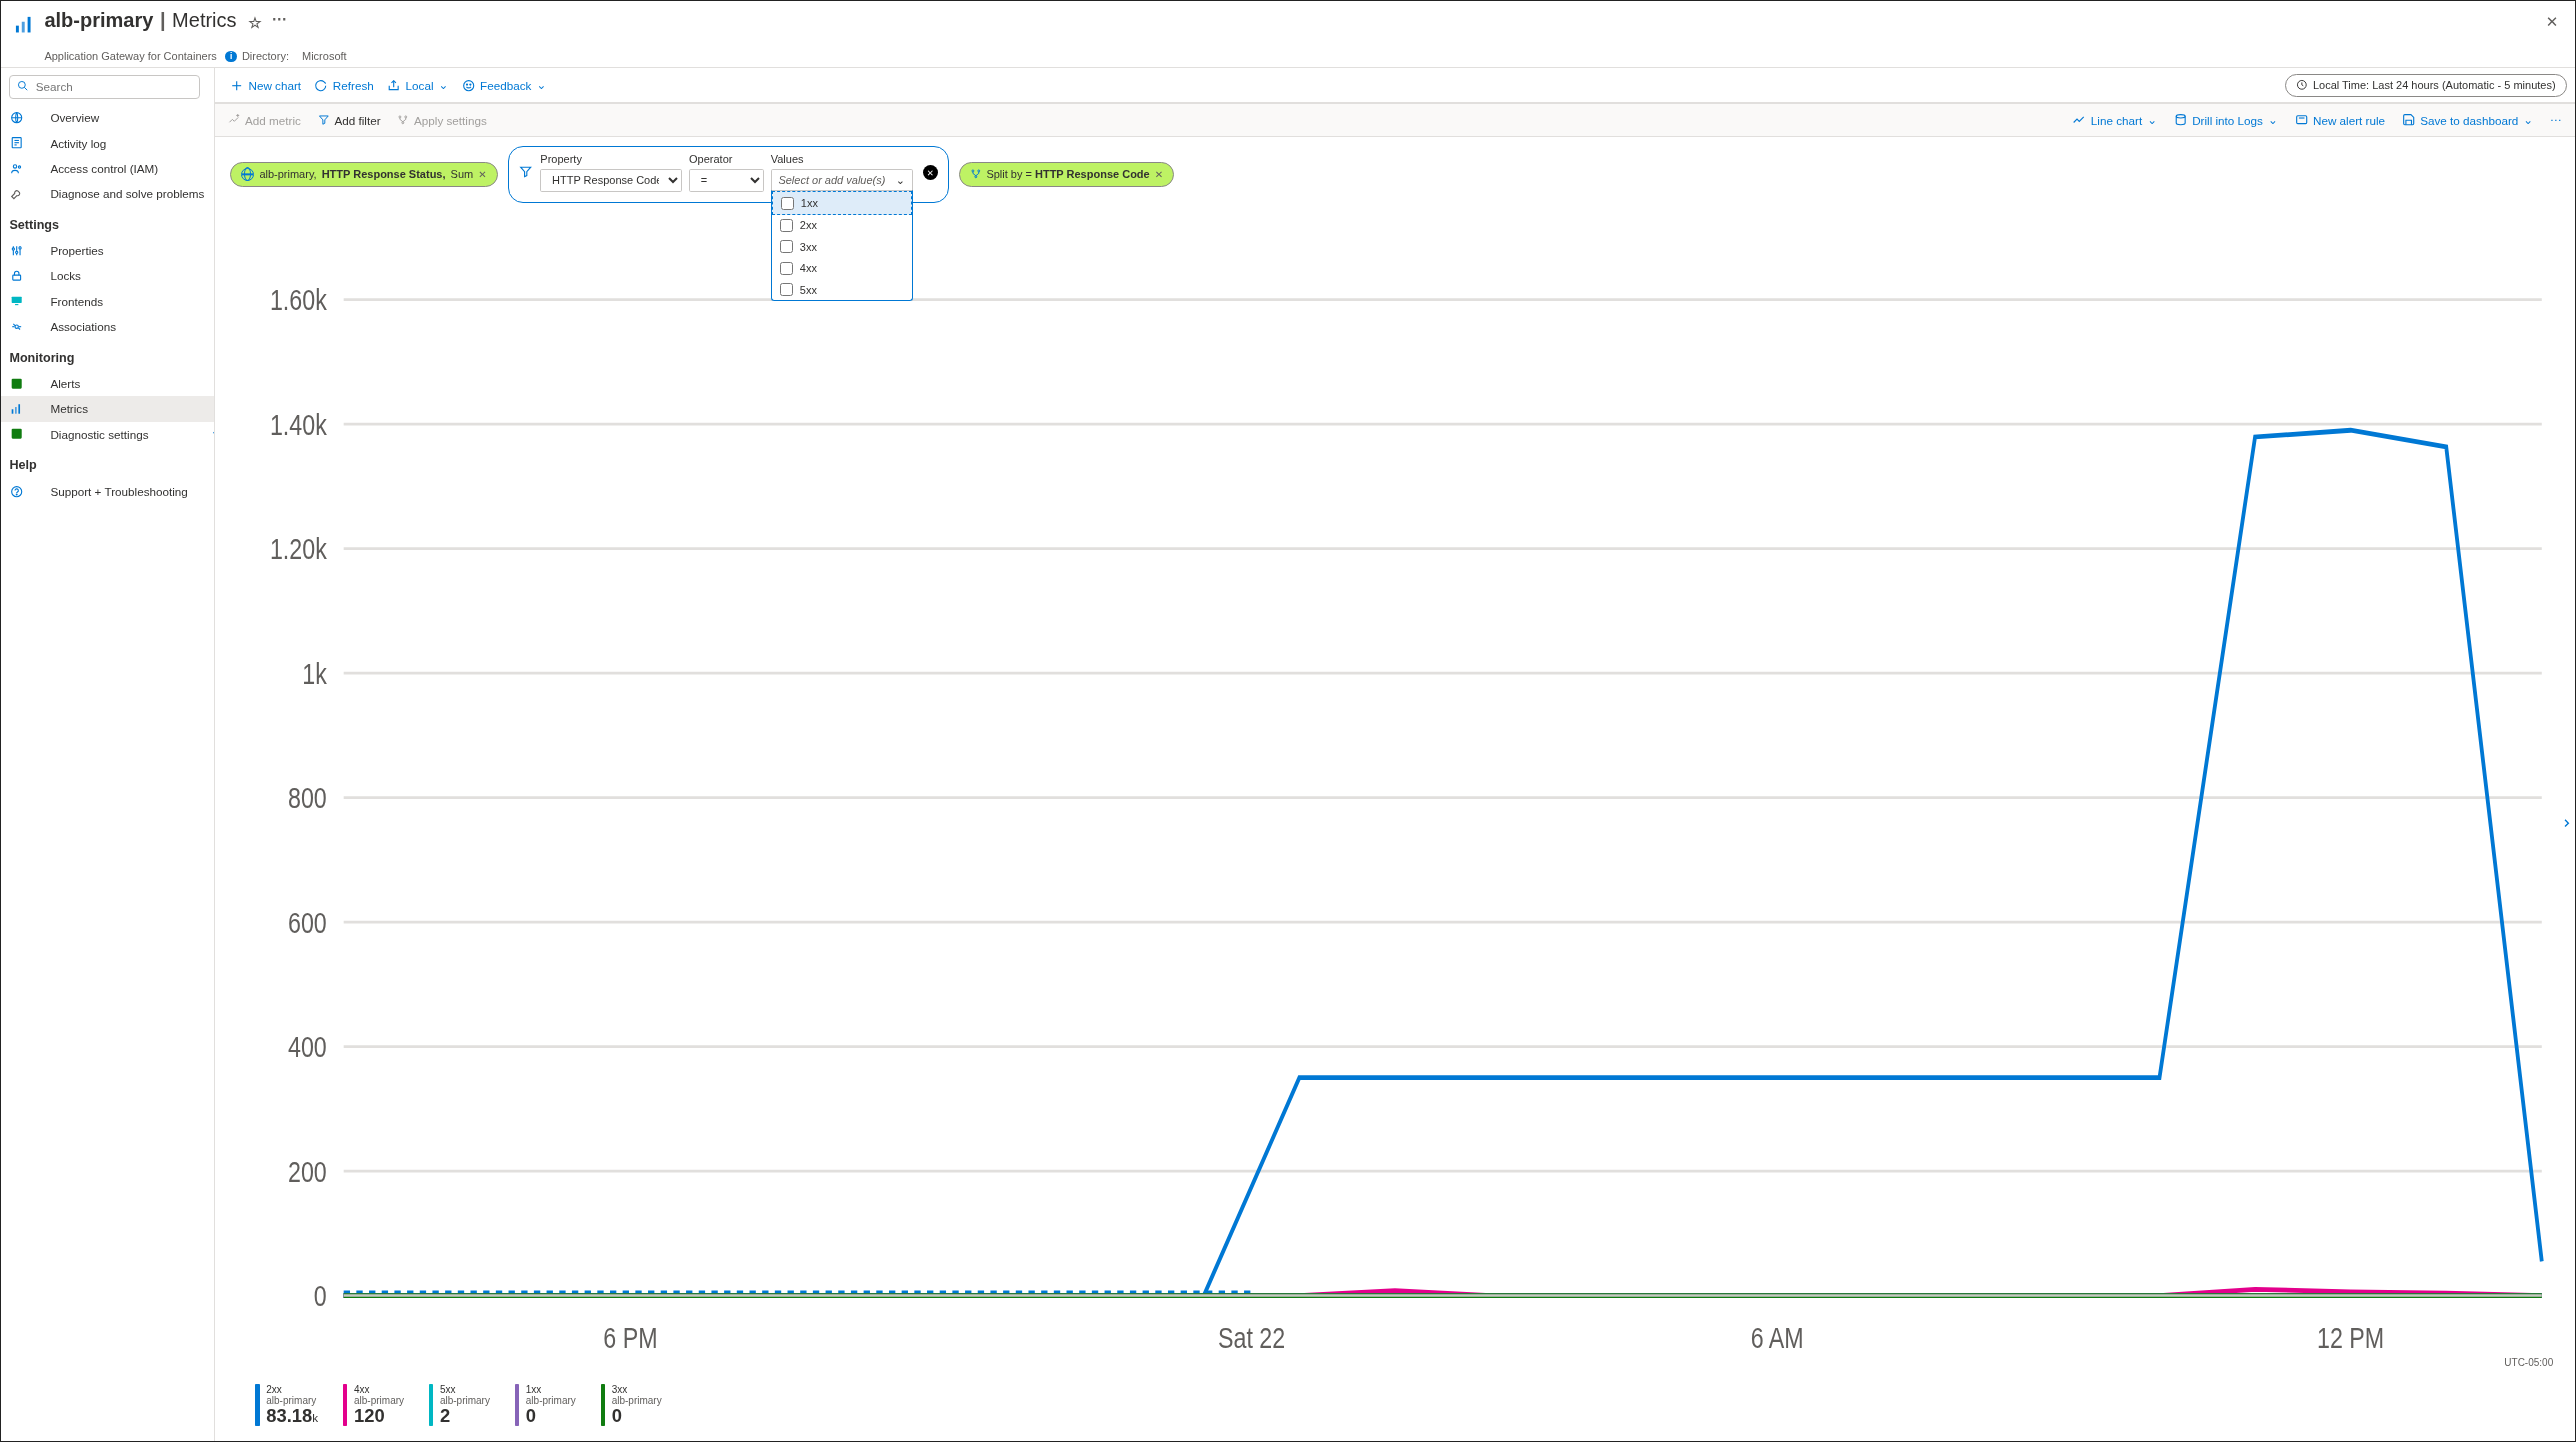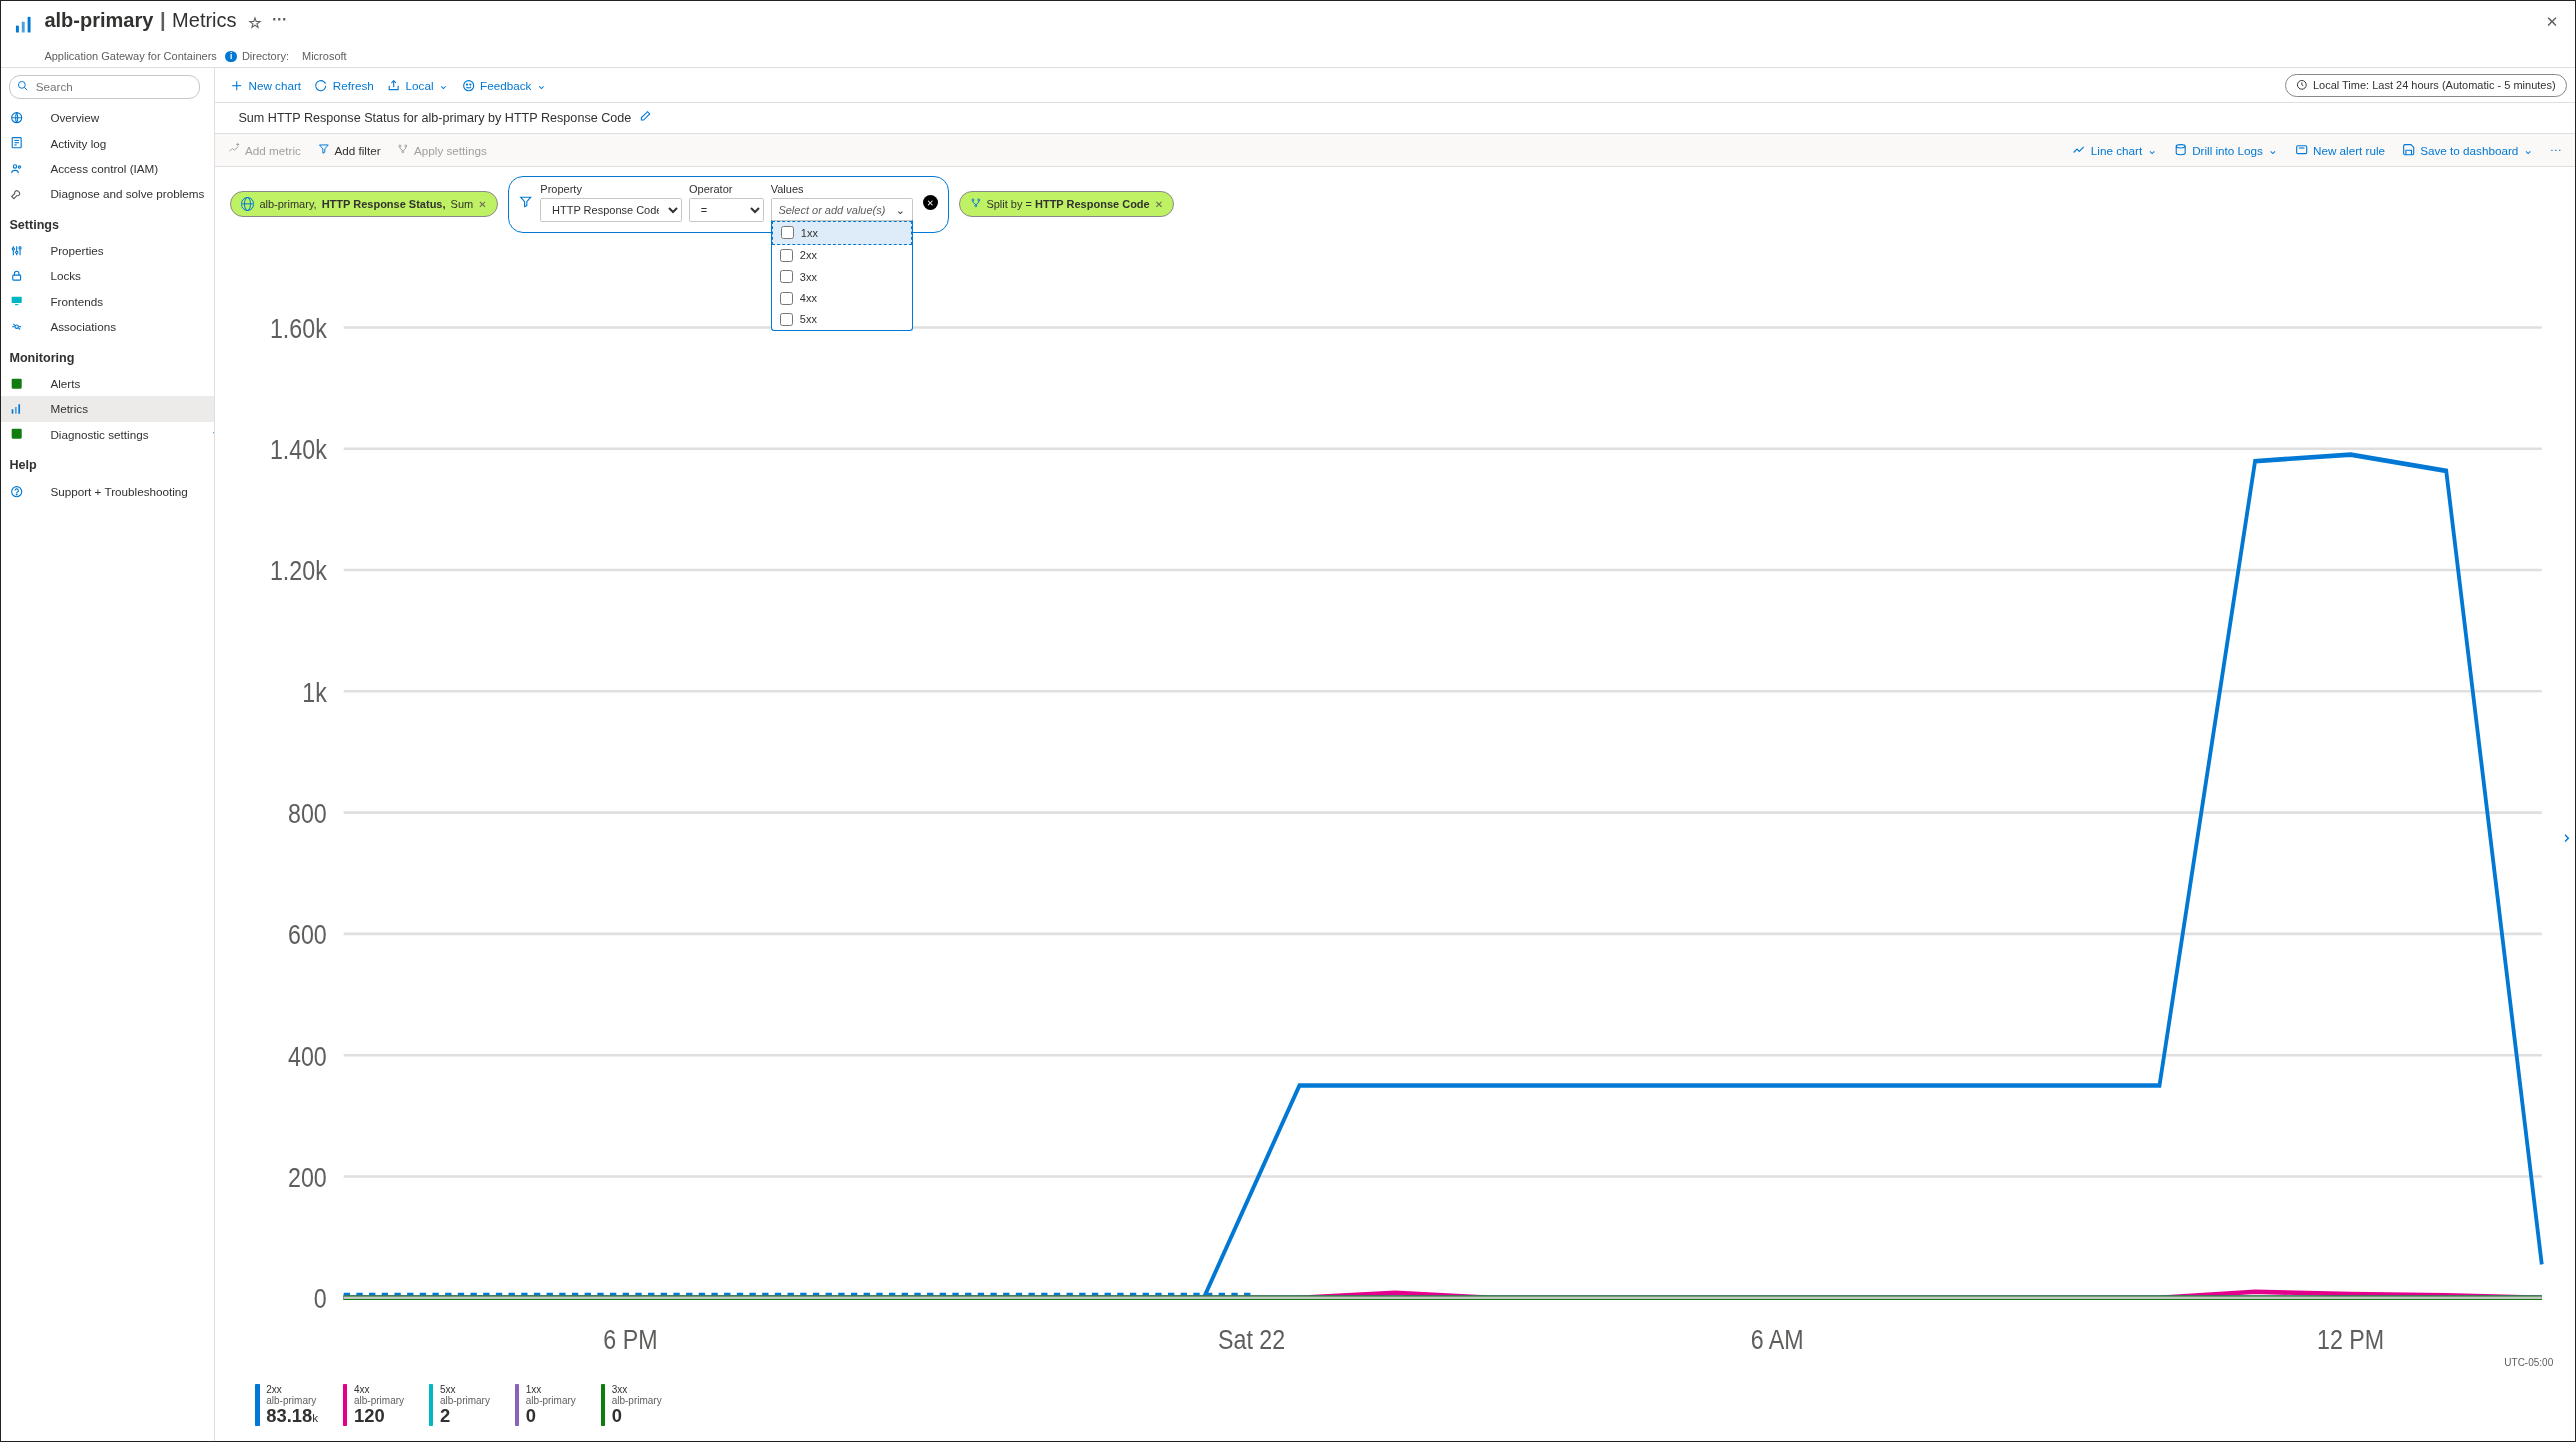--- a/index.html
+++ b/index.html
@@ -32,21 +32,21 @@
   .header-title .sub{margin-top:18px;font-size:11px;color:var(--text-muted);display:flex;align-items:center;gap:8.4px}
   .header-close{margin-left:auto;font-size:15px;color:var(--text-muted);cursor:pointer;padding:3.3px}
   .star{color:var(--text-muted);font-size:15px;margin-left:8.4px;position:relative;top:1.7px}
   .more{color:var(--text-muted);font-size:15px;letter-spacing:1.7px;margin-left:6.7px;position:relative;top:-1.7px}
   .dir-info{display:flex;align-items:center;gap:5px}
   .info-icon{width:11.7px;height:11.7px;border-radius:50%;background:var(--blue);color:white;font-size:8.4px;display:inline-flex;align-items:center;justify-content:center;font-weight:bold}
   
   .body{display:flex;flex:1;min-height:0}
   
   .sidebar{width:214px;border-right:0.8px solid var(--border-light);display:flex;flex-direction:column;position:relative;overflow-y:auto}
-  .search{margin:6.7px 8.4px 3.3px 8.4px;display:flex;align-items:center;border:0.8px solid var(--border);border-radius:11px;padding:3.3px 6.7px;color:var(--text-muted)}
+  .search{margin:6.7px 8.4px 3.3px 8.4px;display:flex;align-items:center;border:0.8px solid var(--border);border-radius:4px;padding:3.3px 6.7px;color:var(--text-muted)}
   .search input{border:none;outline:none;flex:1;font-size:11.7px;color:var(--text);background:transparent}
   .nav{padding:3.3px 0}
   .nav-item{display:flex;align-items:center;gap:26px;padding:5.9px 8.4px 5.9px 8.4px;cursor:pointer;font-size:11.7px;color:var(--text)}
   .nav-item.selected{background:var(--bg-selected)}
   .nav-item .ico{width:15px;display:flex;justify-content:center}
   .nav-section{padding:8.4px 8.4px 3.3px 8.4px;font-size:12.6px;font-weight:600;color:#323130}
   
   .content{flex:1;display:flex;flex-direction:column;min-width:0;position:relative}
   .toolbar{display:flex;align-items:center;padding:5.9px 8.4px;border-bottom:0.8px solid var(--border-light)}
   .tool{display:flex;align-items:center;gap:5px;color:var(--blue);padding:3.3px 6.7px;cursor:pointer;font-size:11.7px}
@@ -325,28 +325,20 @@
           <span>
             <svg width="11.7" height="11.7" viewBox="0 0 24 24" stroke="#323130" stroke-width="2" fill="none">
                 <circle cx="12" cy="12" r="9"></circle>
                 <polyline points="12 7 12 12 15 14"></polyline>
               </svg>
           </span>
           <span>Local Time: Last 24 hours (Automatic - 5 minutes)</span>
         </div>
       </div>
 
-      <div class="chart-title">
-        <span>Sum HTTP Response Status for alb-primary by HTTP Response Code</span>
-        <span class="edit">
-          <svg width="13.4" height="13.4" viewBox="0 0 24 24" stroke="#0078d4" stroke-width="2" fill="none">
-              <path d="M17 3l4 4-11 11H6v-4z"></path>
-            </svg>
-        </span>
-      </div>
 
       <div class="chart-toolbar">
         <div class="btn disabled">
           <span>
             <svg width="11.7" height="11.7" viewBox="0 0 24 24" stroke="currentColor" stroke-width="2" fill="none">
                 <polyline points="3 17 9 11 13 15 21 7"></polyline>
                 <line x1="17" y1="3" x2="23" y2="3"></line>
                 <line x1="20" y1="0" x2="20" y2="6"></line>
               </svg>
           </span>

